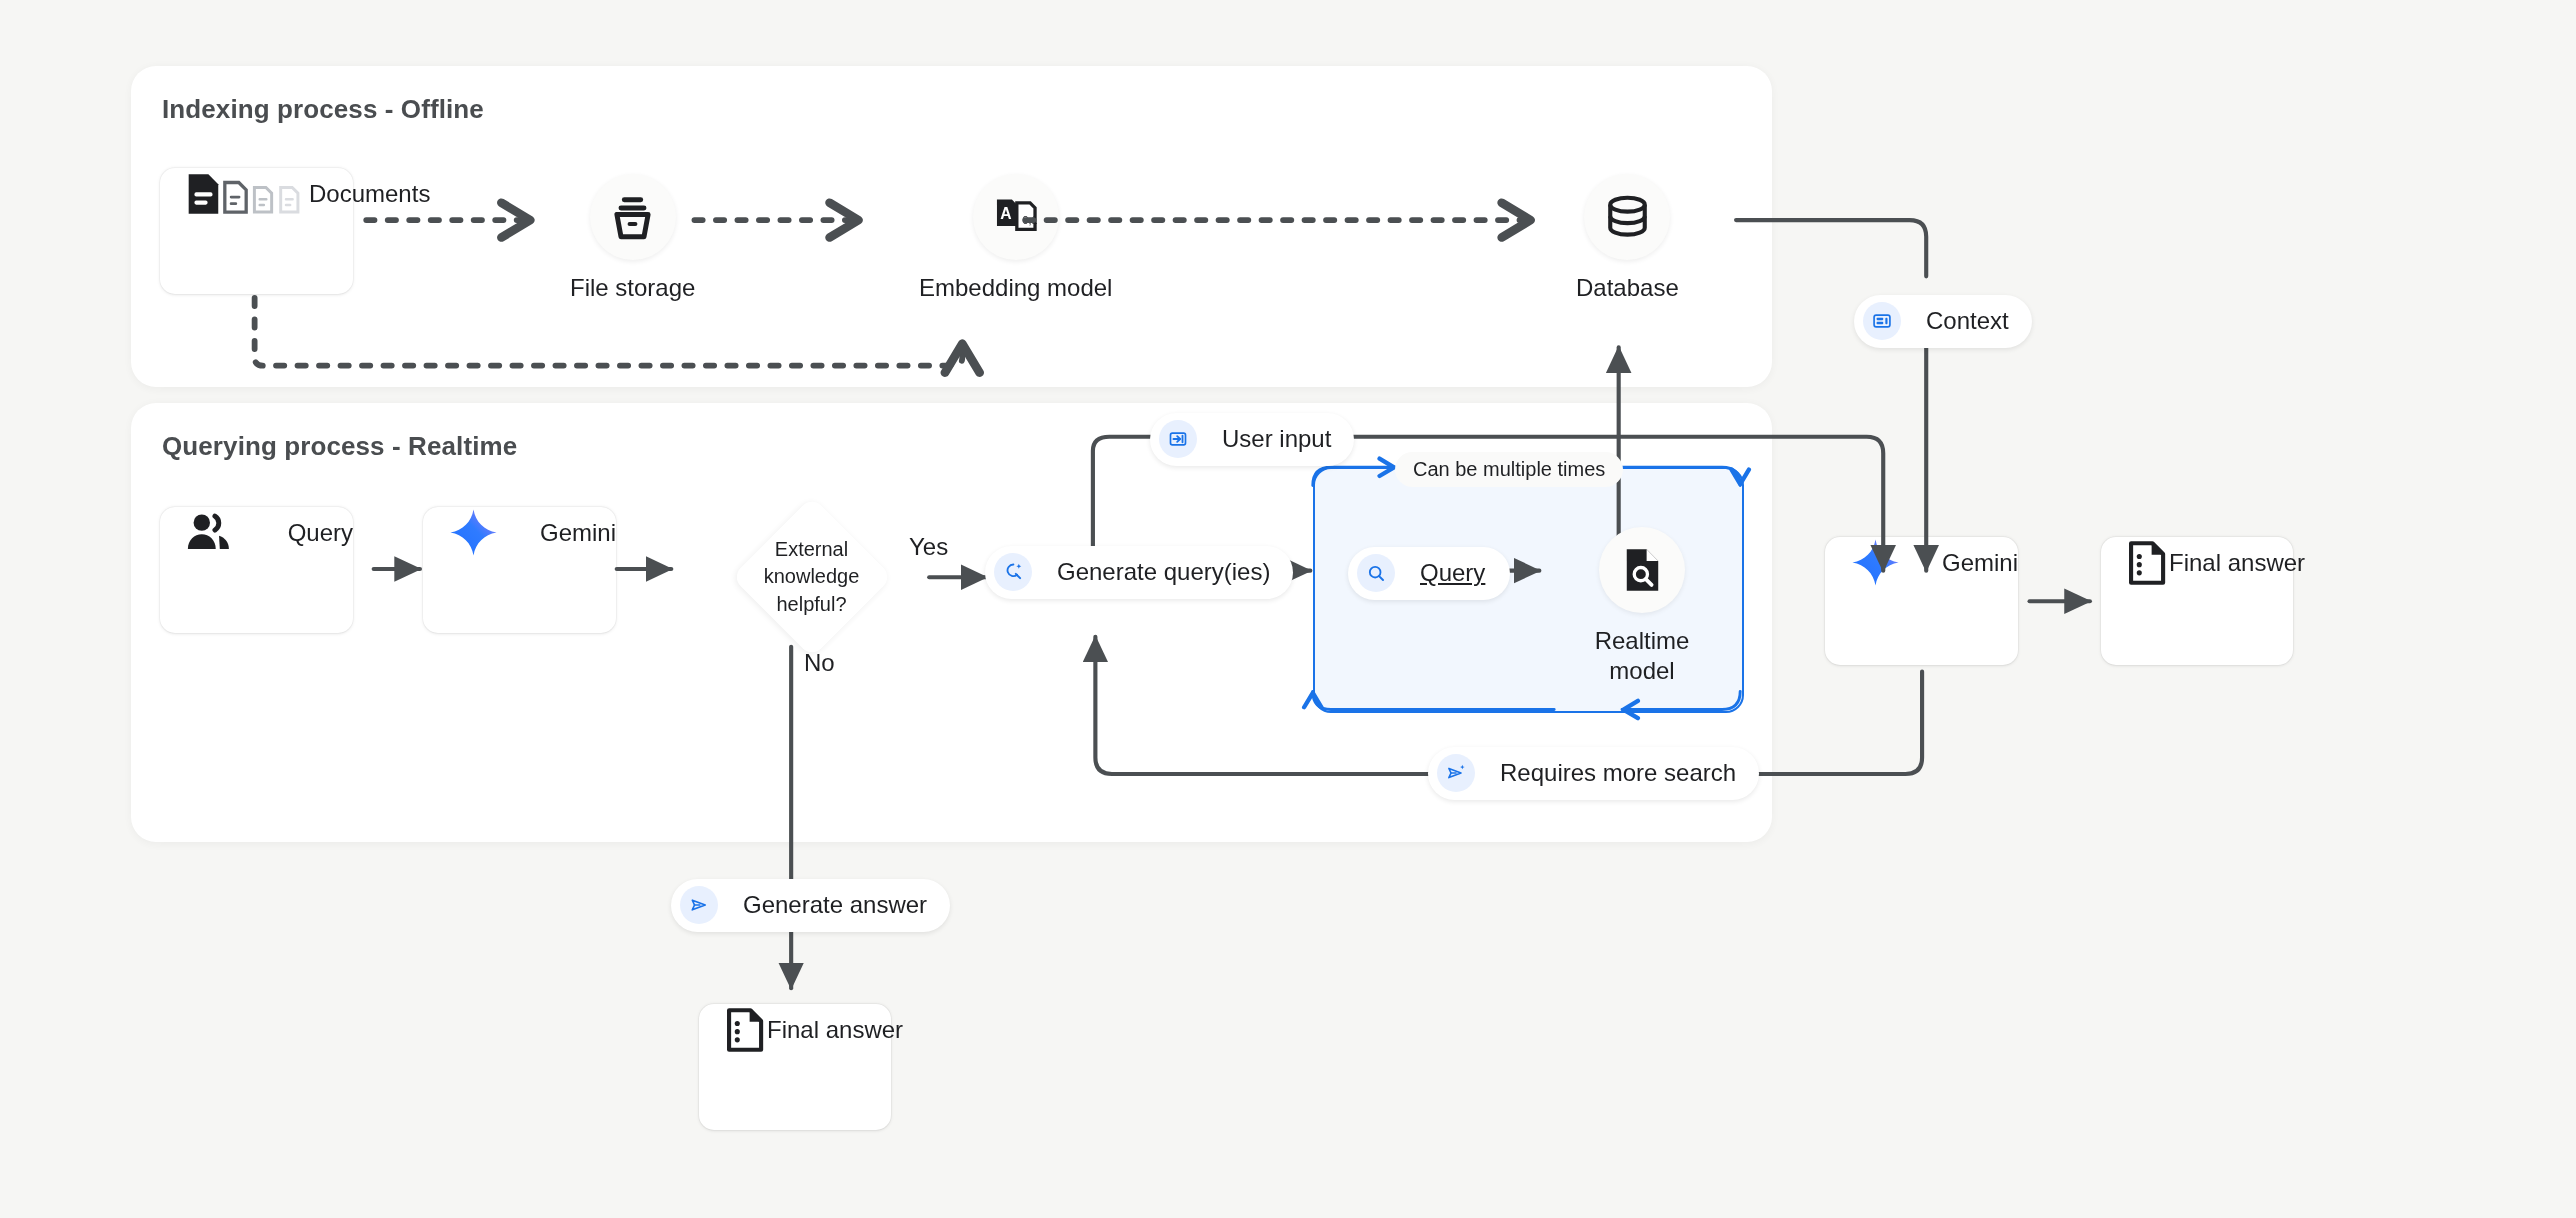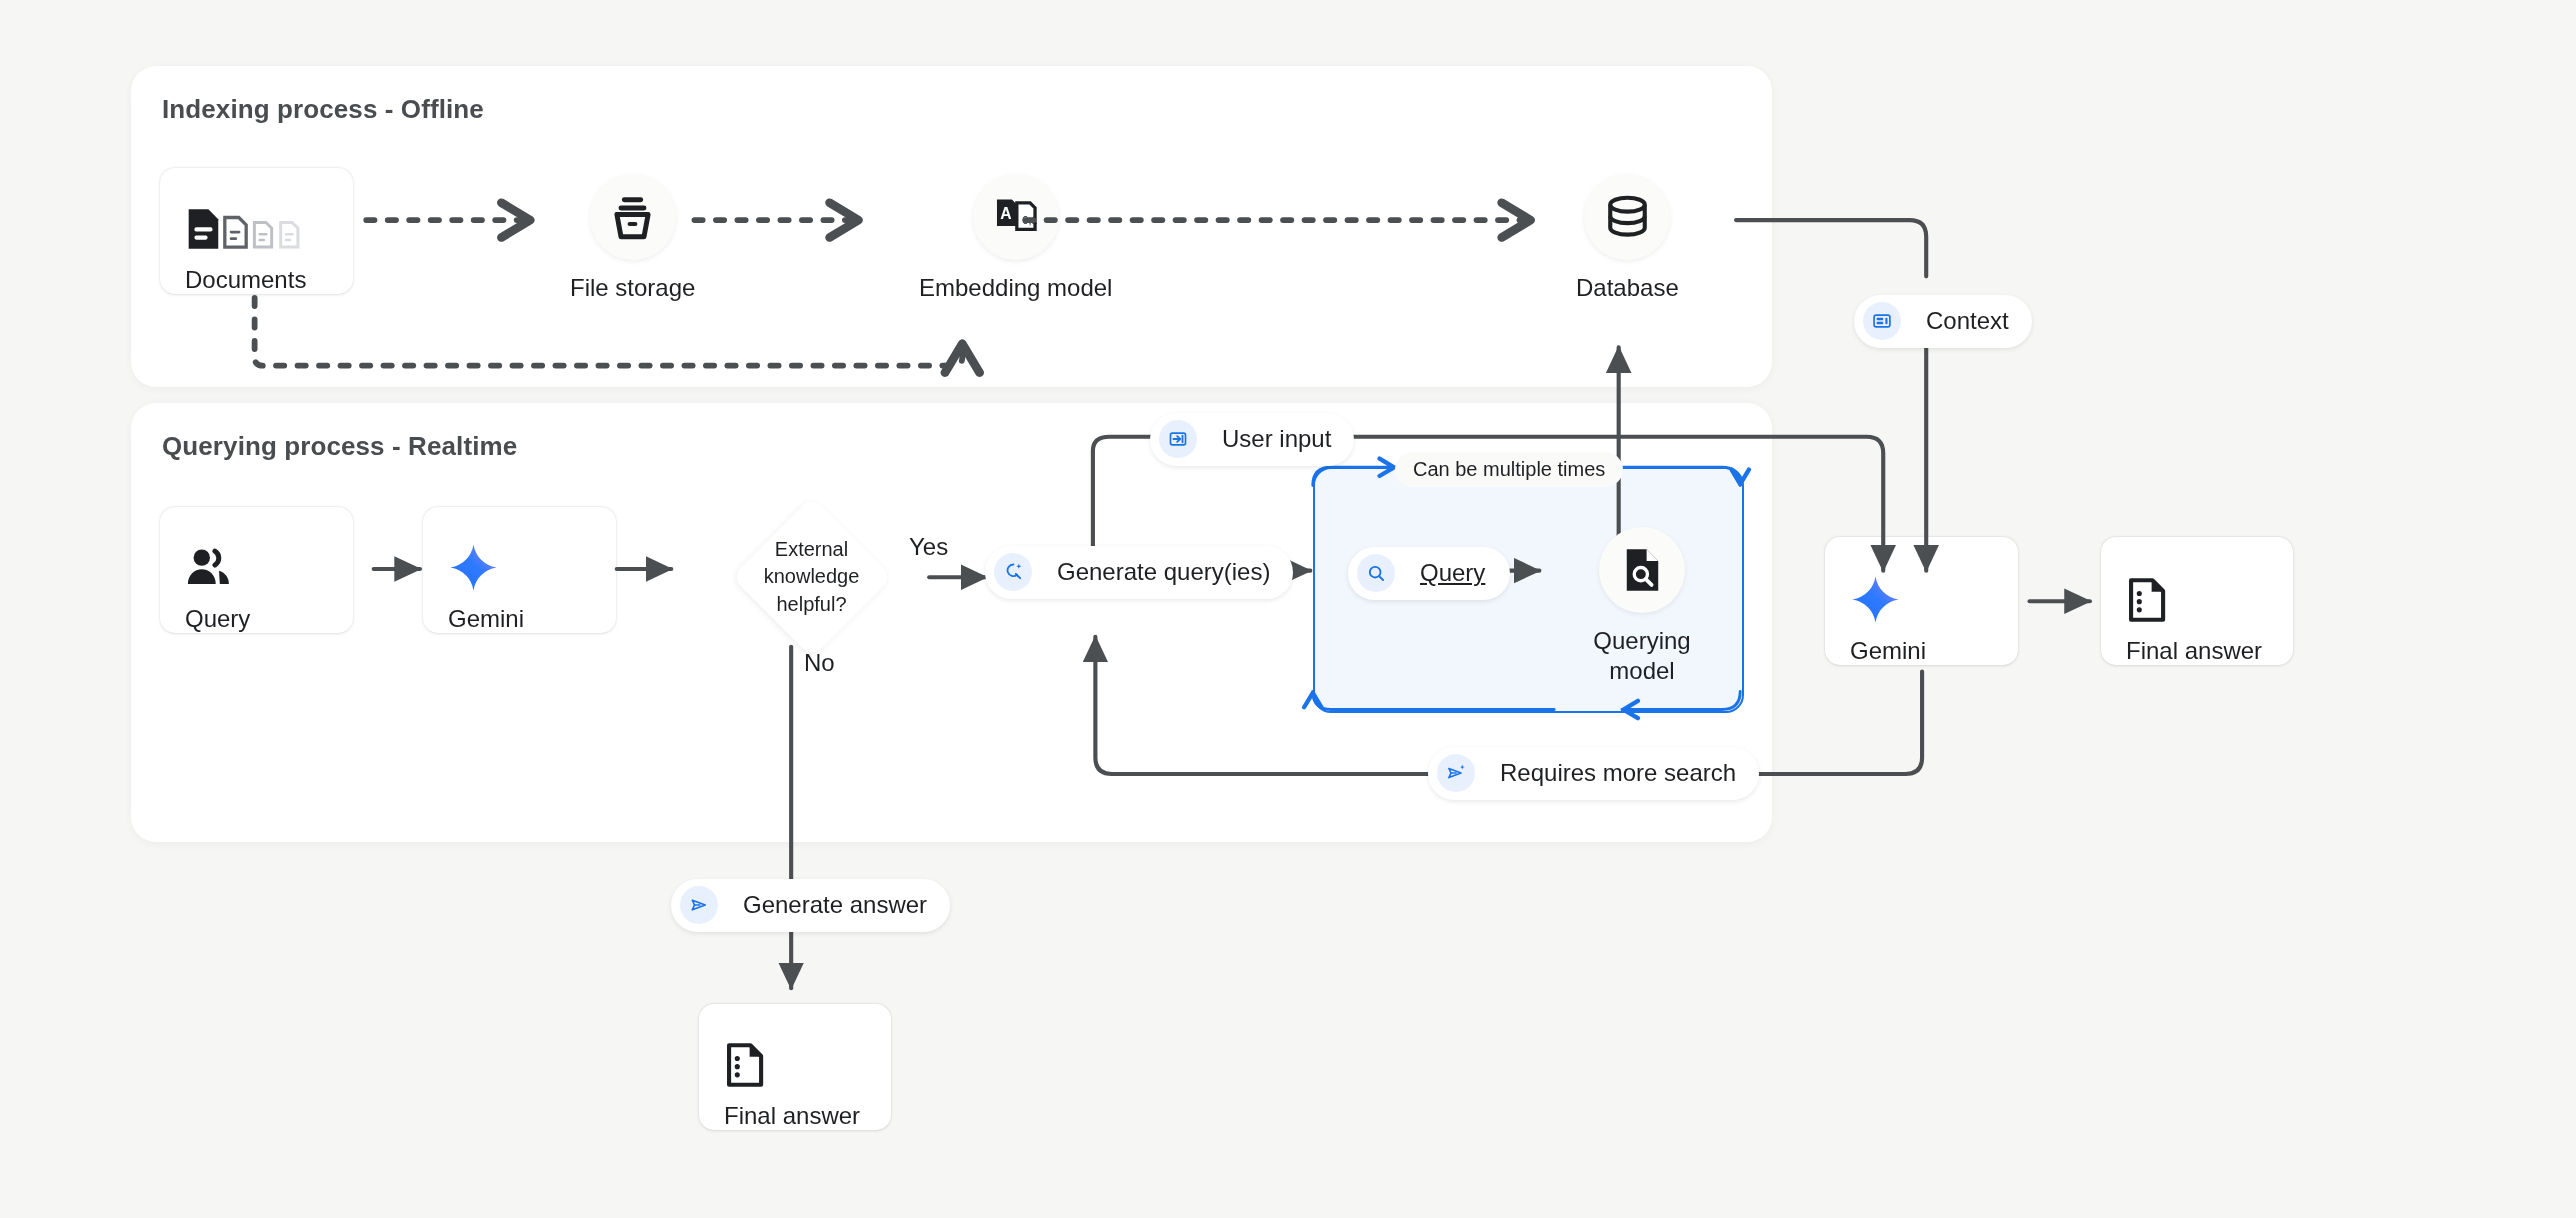--- a/index.html
+++ b/index.html
@@ -23,21 +23,21 @@
   .panel-title{
     position:absolute;left:31px;top:28px;
     font-size:26px;font-weight:700;color:#4a4d50;letter-spacing:0.1px;
     white-space:nowrap;
   }
 
   
   .card{
     position:absolute;background:#fff;border-radius:15px;
     box-shadow:0 0.8px 3.3px rgba(0,0,0,.10), 0 0 0 0.8px rgba(0,0,0,.035);
-    display:flex;flex-direction:column;justify-content:flex-end;
+    display:flex;flex-direction:row;justify-content:space-between;
     padding-left:25px;box-sizing:border-box;
   }
   .card .card-ico{height:51px;display:flex;align-items:center;}
   .card .card-lbl{
     font-size:24px;color:#1f2023;margin-top:11.6px;white-space:nowrap;
   }
 
   
   .circ-node{position:absolute;display:flex;flex-direction:column;align-items:center;}
   .circ{
@@ -321,21 +321,21 @@
   <div class="circ-node" style="left:1576px;top:527px;z-index:4;">
     <div class="circ">
       <svg width="45" height="48" viewBox="0 0 54 58">
         <path d="M8,4 h24 l14,14 v36 h-38 z" fill="#1f2023"></path>
         <path d="M32,4 v14 h14 z" fill="#fff"></path>
         <circle cx="25" cy="34" r="8" fill="none" stroke="#fff" stroke-width="4"></circle>
         <line x1="31" y1="40" x2="38" y2="47" stroke="#fff" stroke-width="4.6" stroke-linecap="round"></line>
       </svg>
     </div>
     <div class="circ-lbl two">
-      <span>Querying</span><br>
+      <span>Realtime</span><br>
       <span>model</span>
     </div>
   </div>
 
   <div class="pill" style="left:671px;top:879px;">
     <span class="pill-ico">
       <svg width="20" height="20" viewBox="0 0 24 24">
         <path d="M4,6.2 L19.5,12 L4,17.8 L6.6,12 z" fill="none" stroke="#1a73e8" stroke-width="2" stroke-linejoin="round"></path>
         <path d="M6.6,12 L13,12" stroke="#1a73e8" stroke-width="2" stroke-linecap="round"></path>
       </svg>

